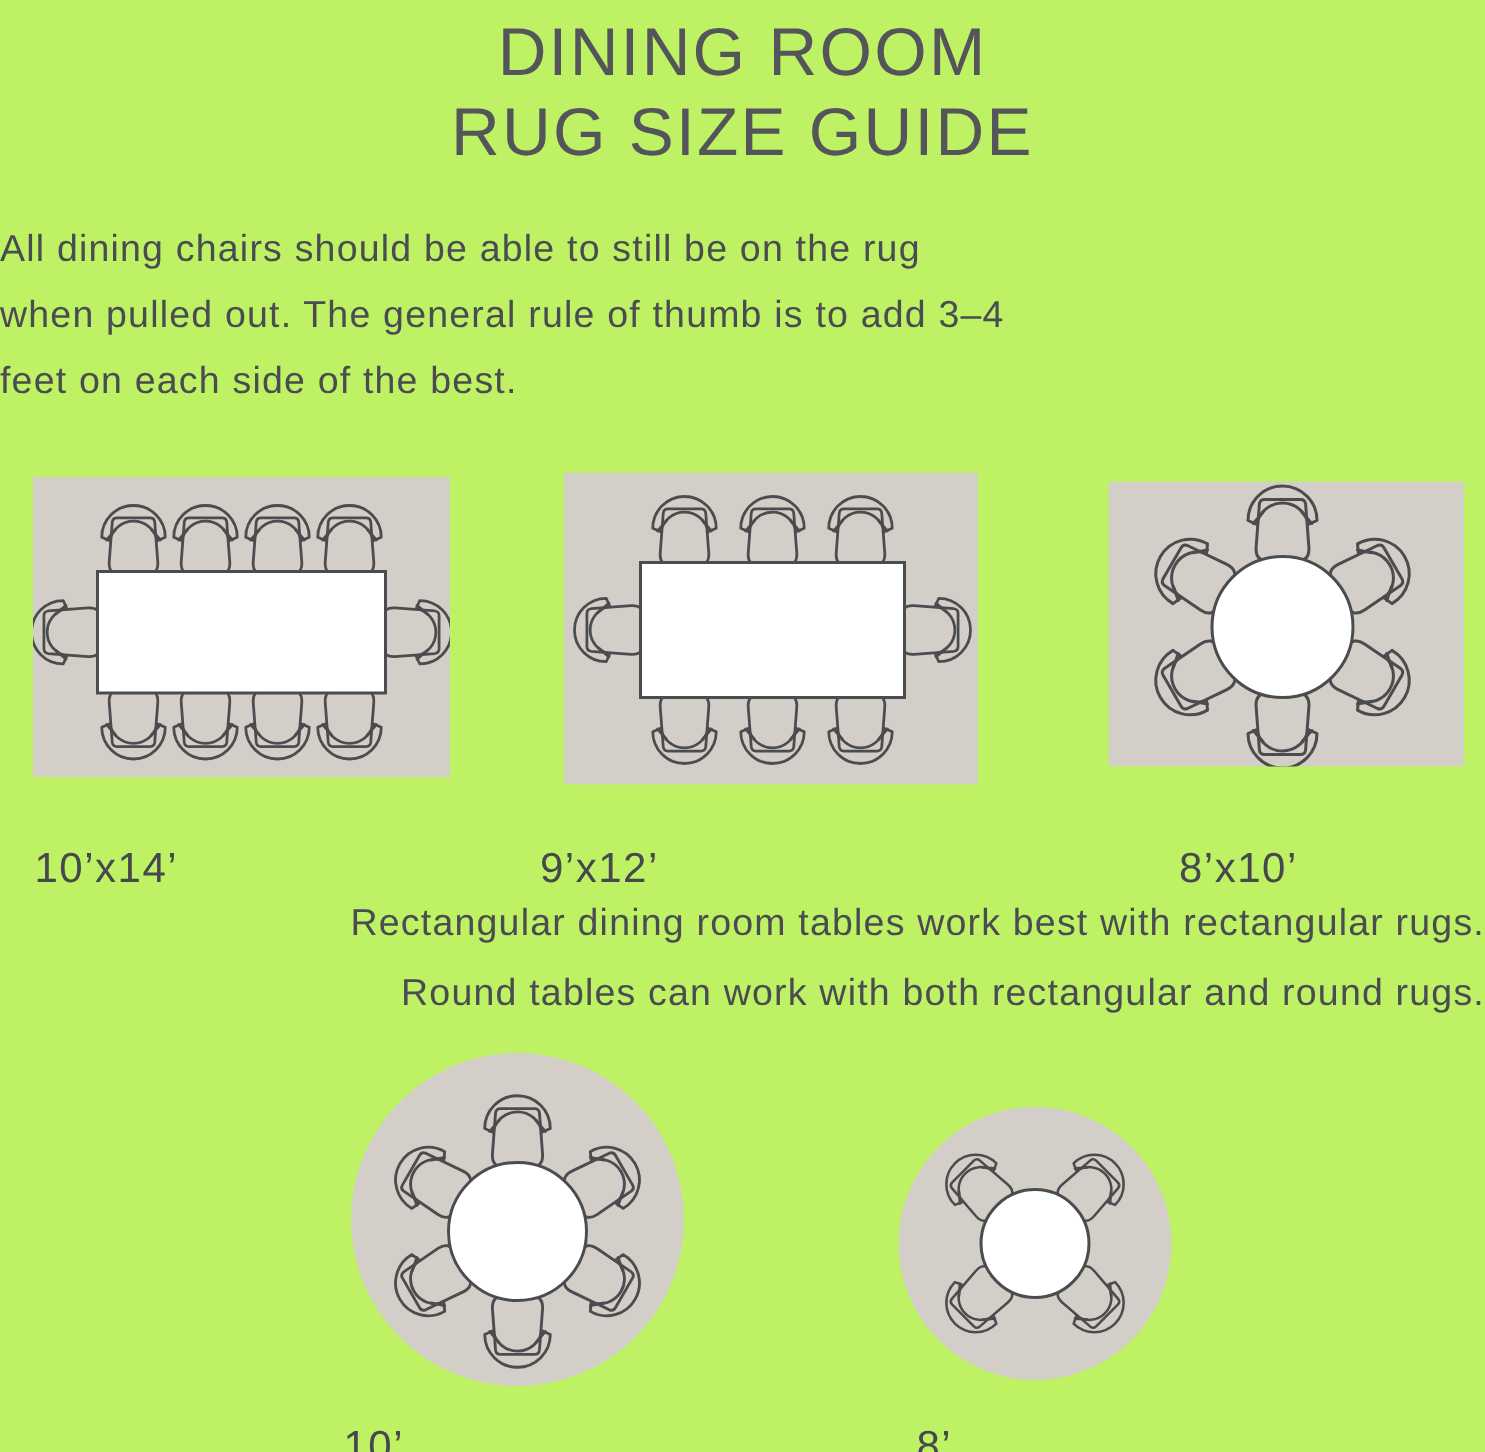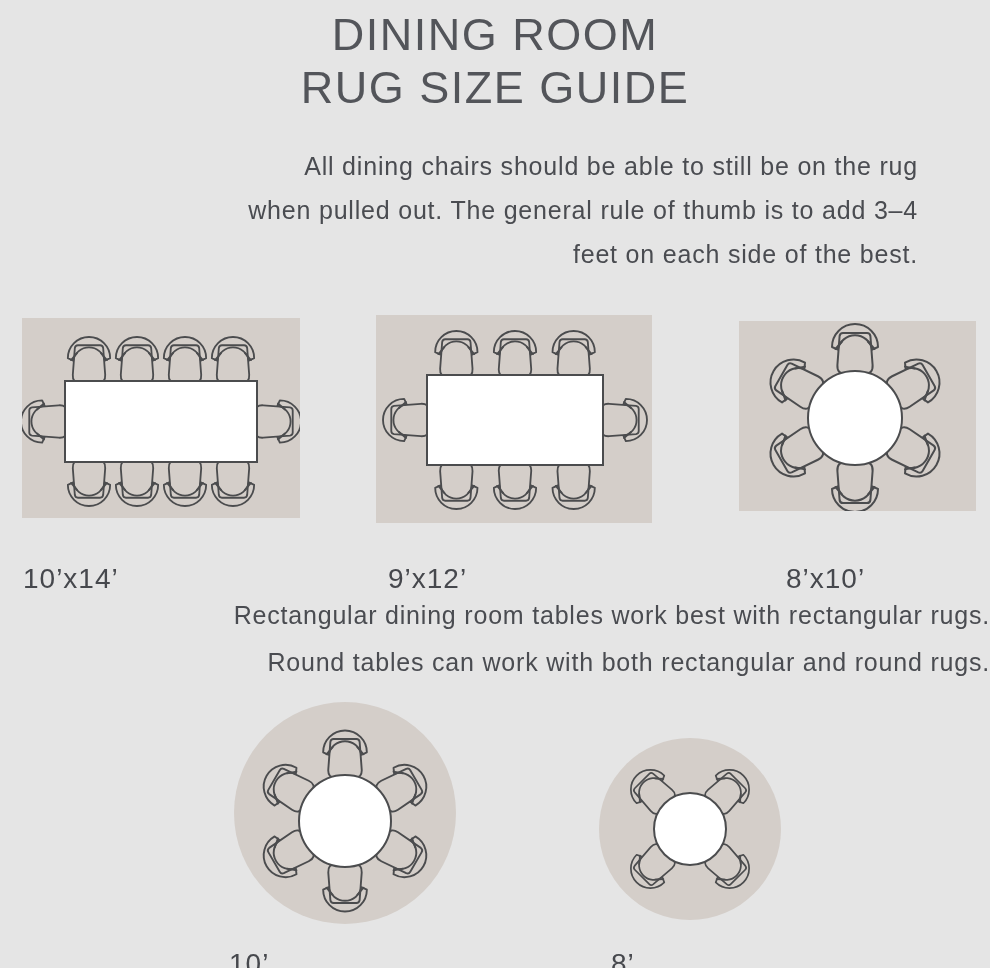--- a/index.html
+++ b/index.html
@@ -1,28 +1,28 @@
 <!DOCTYPE html>
 <html><head>
 <meta charset="utf-8">
 <style>
   html,body{margin:0;padding:0;background:#ffffff;}
   .page{
-    position:relative;width:990px;height:968px;background:#e5e5e5;overflow:hidden;
+    position:relative;width:990px;height:968px;background:#bef264;overflow:hidden;
     font-family:"Liberation Sans", sans-serif;
   }
   .title{
     position:absolute;left:0;top:8px;width:990px;margin:0;
     text-align:center;font-weight:300;font-size:45px;line-height:53px;
     letter-spacing:1.5px;color:#53555a;
   }
   .title .tline{display:block;}
   .intro{
     position:absolute;left:0;top:144px;width:918px;
-    text-align:right;font-size:25px;line-height:44px;letter-spacing:0.8px;color:#4a4c51;
+    text-align:left;font-size:25px;line-height:44px;letter-spacing:0.8px;color:#4a4c51;
   }
   .note{
     position:absolute;left:0;top:592px;width:990px;
     text-align:right;font-size:25px;line-height:47px;letter-spacing:0.8px;color:#4a4c51;
   }
   .diagram{position:absolute;}
   .diagram svg{display:block;width:100%;height:100%;}
   .size-label{
     position:absolute;font-size:28px;letter-spacing:1px;color:#46484d;white-space:nowrap;margin-top:29px;
   }
@@ -92,21 +92,21 @@
         <use href="#chair-shape" fill="#ffffff" stroke="#4b4c4e" transform="translate(175.75575286112627 62.50000000000001) rotate(60) scale(1) translate(-25 -28)"></use>
         <use href="#chair-shape" fill="#ffffff" stroke="#4b4c4e" transform="translate(175.75575286112627 131.5) rotate(120) scale(1) translate(-25 -28)"></use>
         <use href="#chair-shape" fill="#ffffff" stroke="#4b4c4e" transform="translate(116 166) rotate(180) scale(1) translate(-25 -28)"></use>
         <use href="#chair-shape" fill="#ffffff" stroke="#4b4c4e" transform="translate(56.24424713887373 131.5) rotate(240) scale(1) translate(-25 -28)"></use>
         <use href="#chair-shape" fill="#ffffff" stroke="#4b4c4e" transform="translate(56.24424713887374 62.49999999999999) rotate(300) scale(1) translate(-25 -28)"></use>
         <circle cx="116" cy="97" r="47" fill="#ffffff" stroke="#4b4c4e" stroke-width="2"></circle>
       </svg>
     </div>
 
   <div class="size-label" style="left:23px;top:534px">10’x14’</div>
-  <div class="size-label" style="left:388px;top:534px">9’x12’</div>
+  <div class="size-label" style="left:360px;top:534px">9’x12’</div>
   <div class="size-label" style="left:786px;top:534px">8’x10’</div>
 
   <div class="note">
     <div>Rectangular dining room tables work best with rectangular rugs.</div>
     <div>Round tables can work with both rectangular and round rugs.</div>
   </div>
 
   <div class="diagram" id="d-round-10" style="left:234px;top:702px;width:222px;height:222px">
       <svg viewBox="0 0 222 222">
         <circle cx="111" cy="111" r="111" fill="#d4cec9"></circle>

